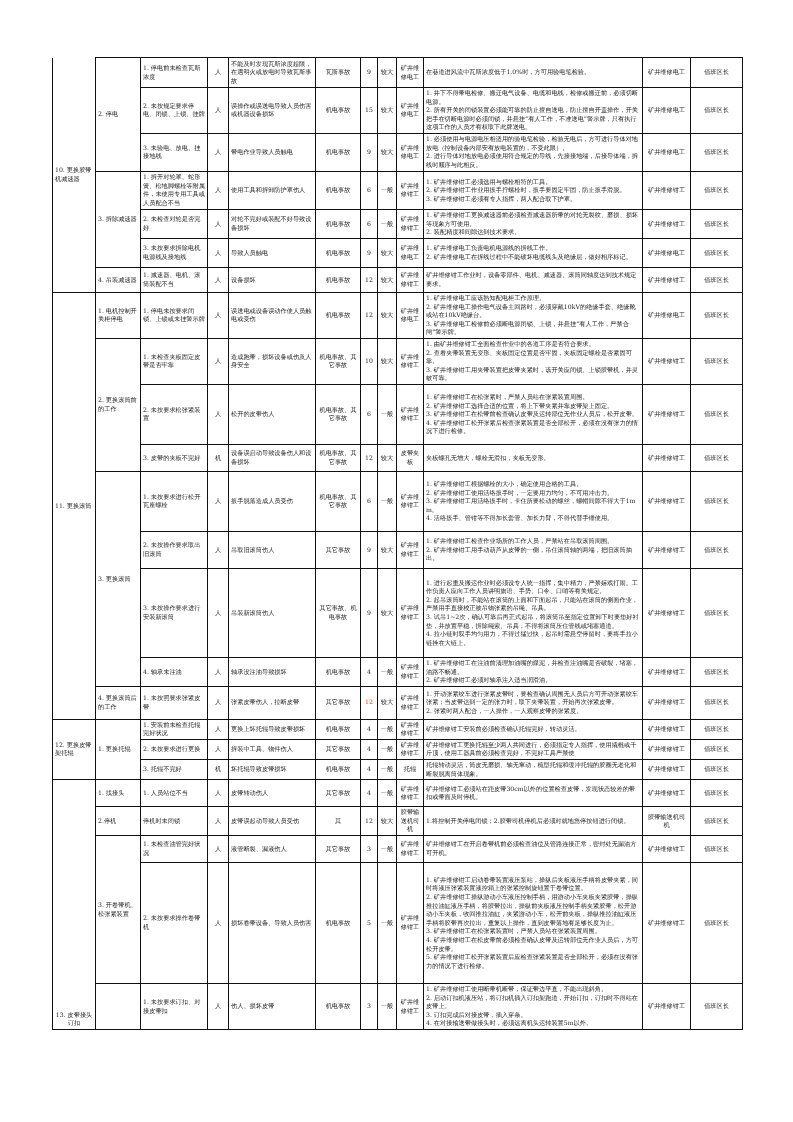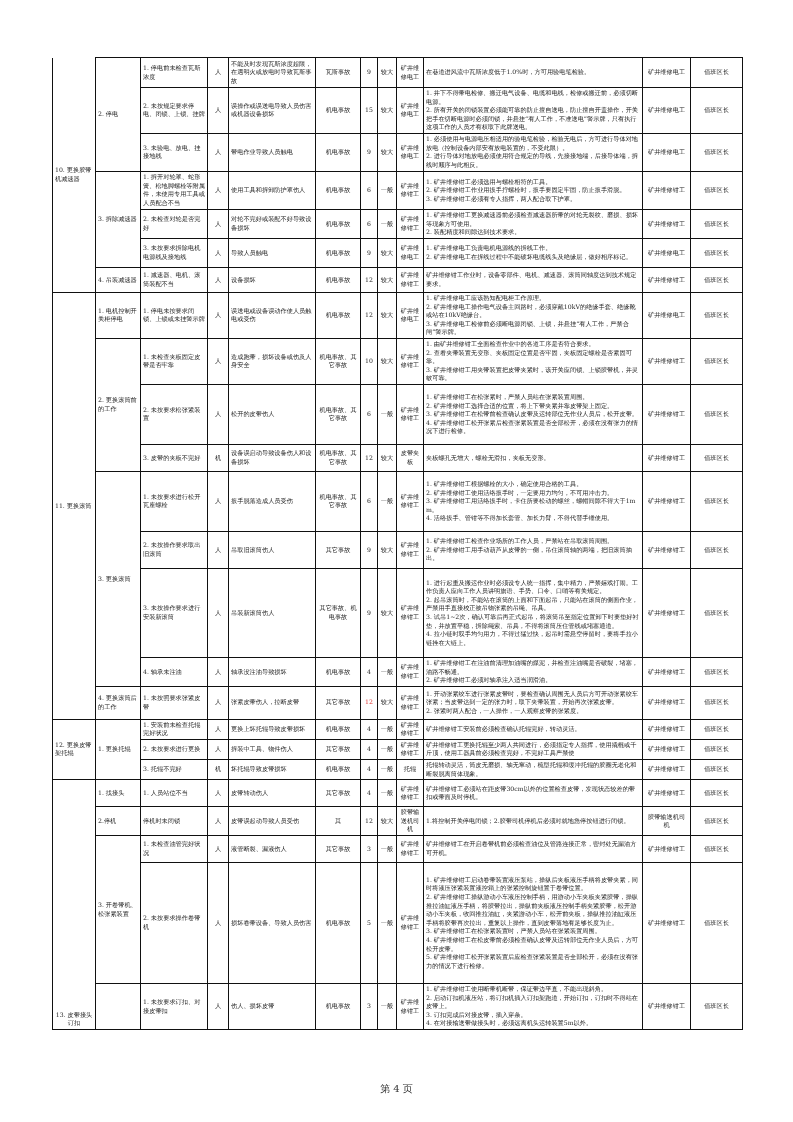--- a/index.html
+++ b/index.html
@@ -414,14 +414,13 @@
             <span class="m-line">1. 矿井维修钳工使用断带机断带，保证带边平直，不能出现斜角。</span>
             <span class="m-line">2. 启动订扣机液压站，将订扣机插入订扣架跑道，开始订扣，订扣时不得站在皮带上。</span>
             <span class="m-line">3. 订扣完成后对接皮带，插入穿条。</span>
             <span class="m-line">4. 在对接输送带做接头时，必须远离机头运转装置5m以外。</span>
           </td>
           <td class="center">矿井维修钳工</td>
           <td class="center">值班区长</td>
         </tr>
       </tbody>
 </table>
-<div class="footer">第 4 页</div>
 </div>
 
 </body></html>

